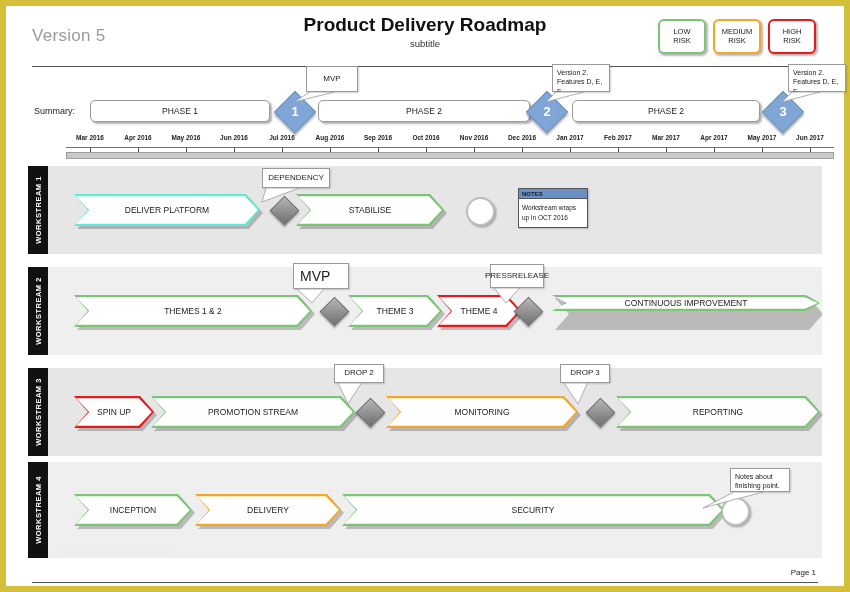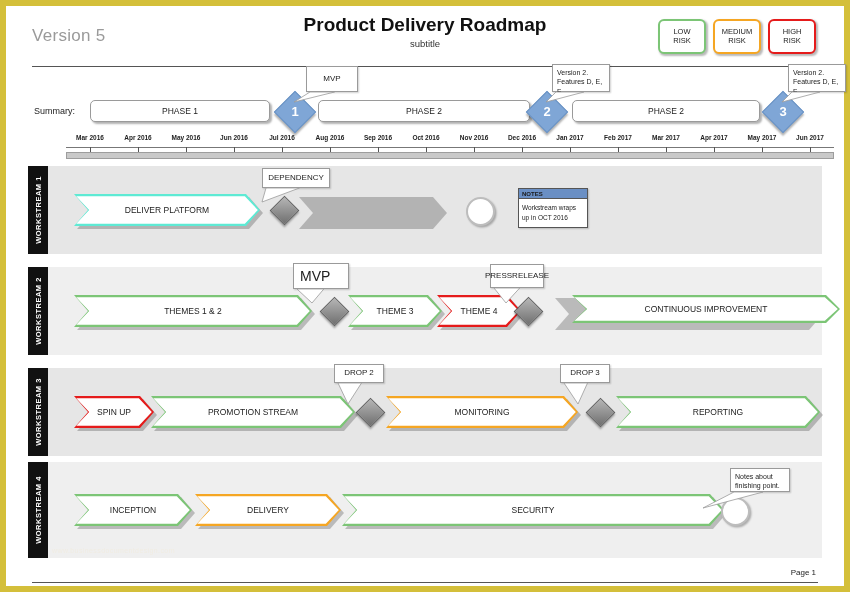--- a/index.html
+++ b/index.html
@@ -262,20 +262,24 @@
       <div class="ws-row" style="top: 160px; height: 88px;">
         <div class="ws-tab">
           <span>WORKSTREAM 1</span>
         </div>
         <div class="chev-shadow" style="left: 49px; top: 31px; width: 186px; height: 32px;"></div>
         <div class="chev" style="left: 46px; top: 28px; width: 186px; height: 32px; background: #5eead4;">
           <div class="inner"></div>
           <div class="txt">DELIVER PLATFORM</div>
         </div>
         <div class="chev-shadow" style="left: 271px; top: 31px; width: 148px; height: 32px;"></div>
+        <div class="chev" style="left: 268px; top: 28px; width: 148px; height: 32px; background: rgb(124, 197, 118);">
+          <div class="inner"></div>
+          <div class="txt">STABILISE</div>
+        </div>
         <div class="ms-diamond" style="left: 246px; top: 34px;"></div>
         <div class="ms-circle" style="left: 438px; top: 31px;"></div>
         <div class="notes-box" style="left: 490px; top: 22px;">
           <div class="notes-head">NOTES</div>
           <div class="notes-body">Workstream wraps up in OCT 2016</div>
         </div>
       </div>
       <div class="callout mid" style="left: 256px; top: 162px; width: 68px; height: 20px;">
         <div>DEPENDENCY</div>
       </div>
@@ -295,21 +299,21 @@
         <div class="chev" style="left: 320px; top: 28px; width: 94px; height: 32px; background: rgb(124, 197, 118);">
           <div class="inner"></div>
           <div class="txt">THEME 3</div>
         </div>
         <div class="chev-shadow" style="left: 412px; top: 31px; width: 84px; height: 32px;"></div>
         <div class="chev" style="left: 409px; top: 28px; width: 84px; height: 32px; background: rgb(229, 27, 27);">
           <div class="inner"></div>
           <div class="txt">THEME 4</div>
         </div>
         <div class="chev-shadow" style="left: 527px; top: 31px; width: 268px; height: 32px;"></div>
-        <div class="chev" style="left: 544px; top: 28px; width: 268px; height: 28px; background: rgb(124, 197, 118); align-items: center;">
+        <div class="chev" style="left: 524px; top: 28px; width: 268px; height: 16px; background: rgb(124, 197, 118); align-items: center;">
           <div class="inner"></div>
           <div class="txt">CONTINUOUS IMPROVEMENT</div>
         </div>
         <div class="ms-diamond" style="left: 296px; top: 34px;"></div>
         <div class="ms-diamond" style="left: 490px; top: 34px;"></div>
       </div>
       <div class="callout big" style="left: 287px; top: 257px; width: 56px; height: 26px;">
         <div>MVP</div>
       </div>
       <svg class="leader" width="21" height="20" style="left: 289px; top: 281px;">

